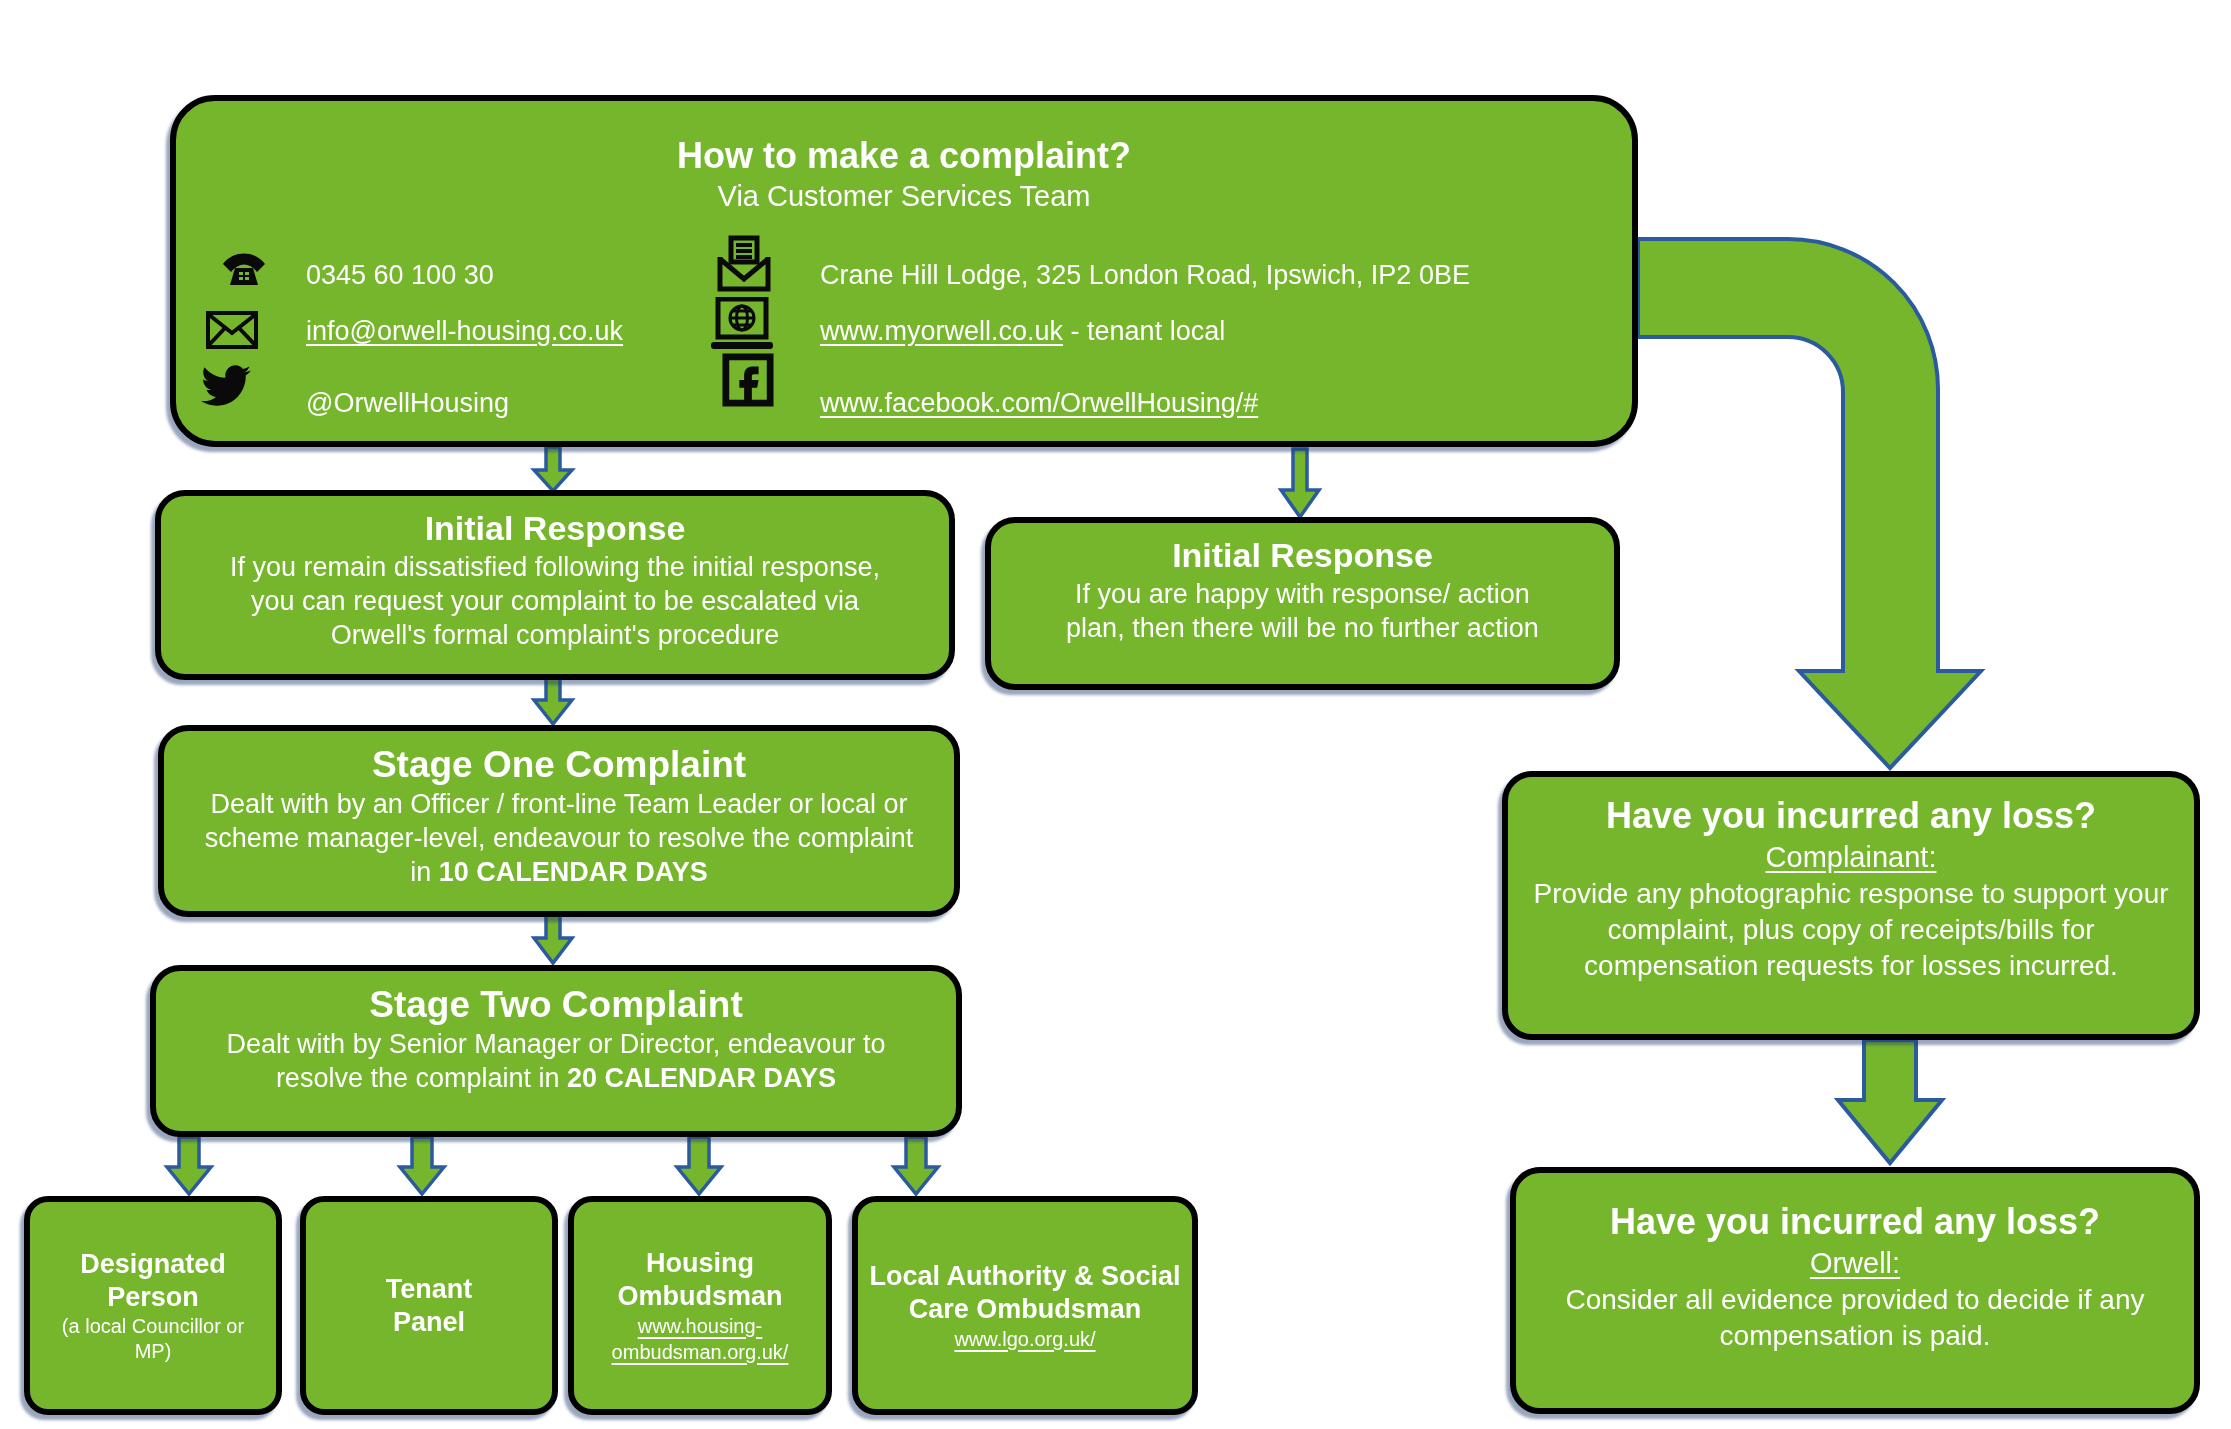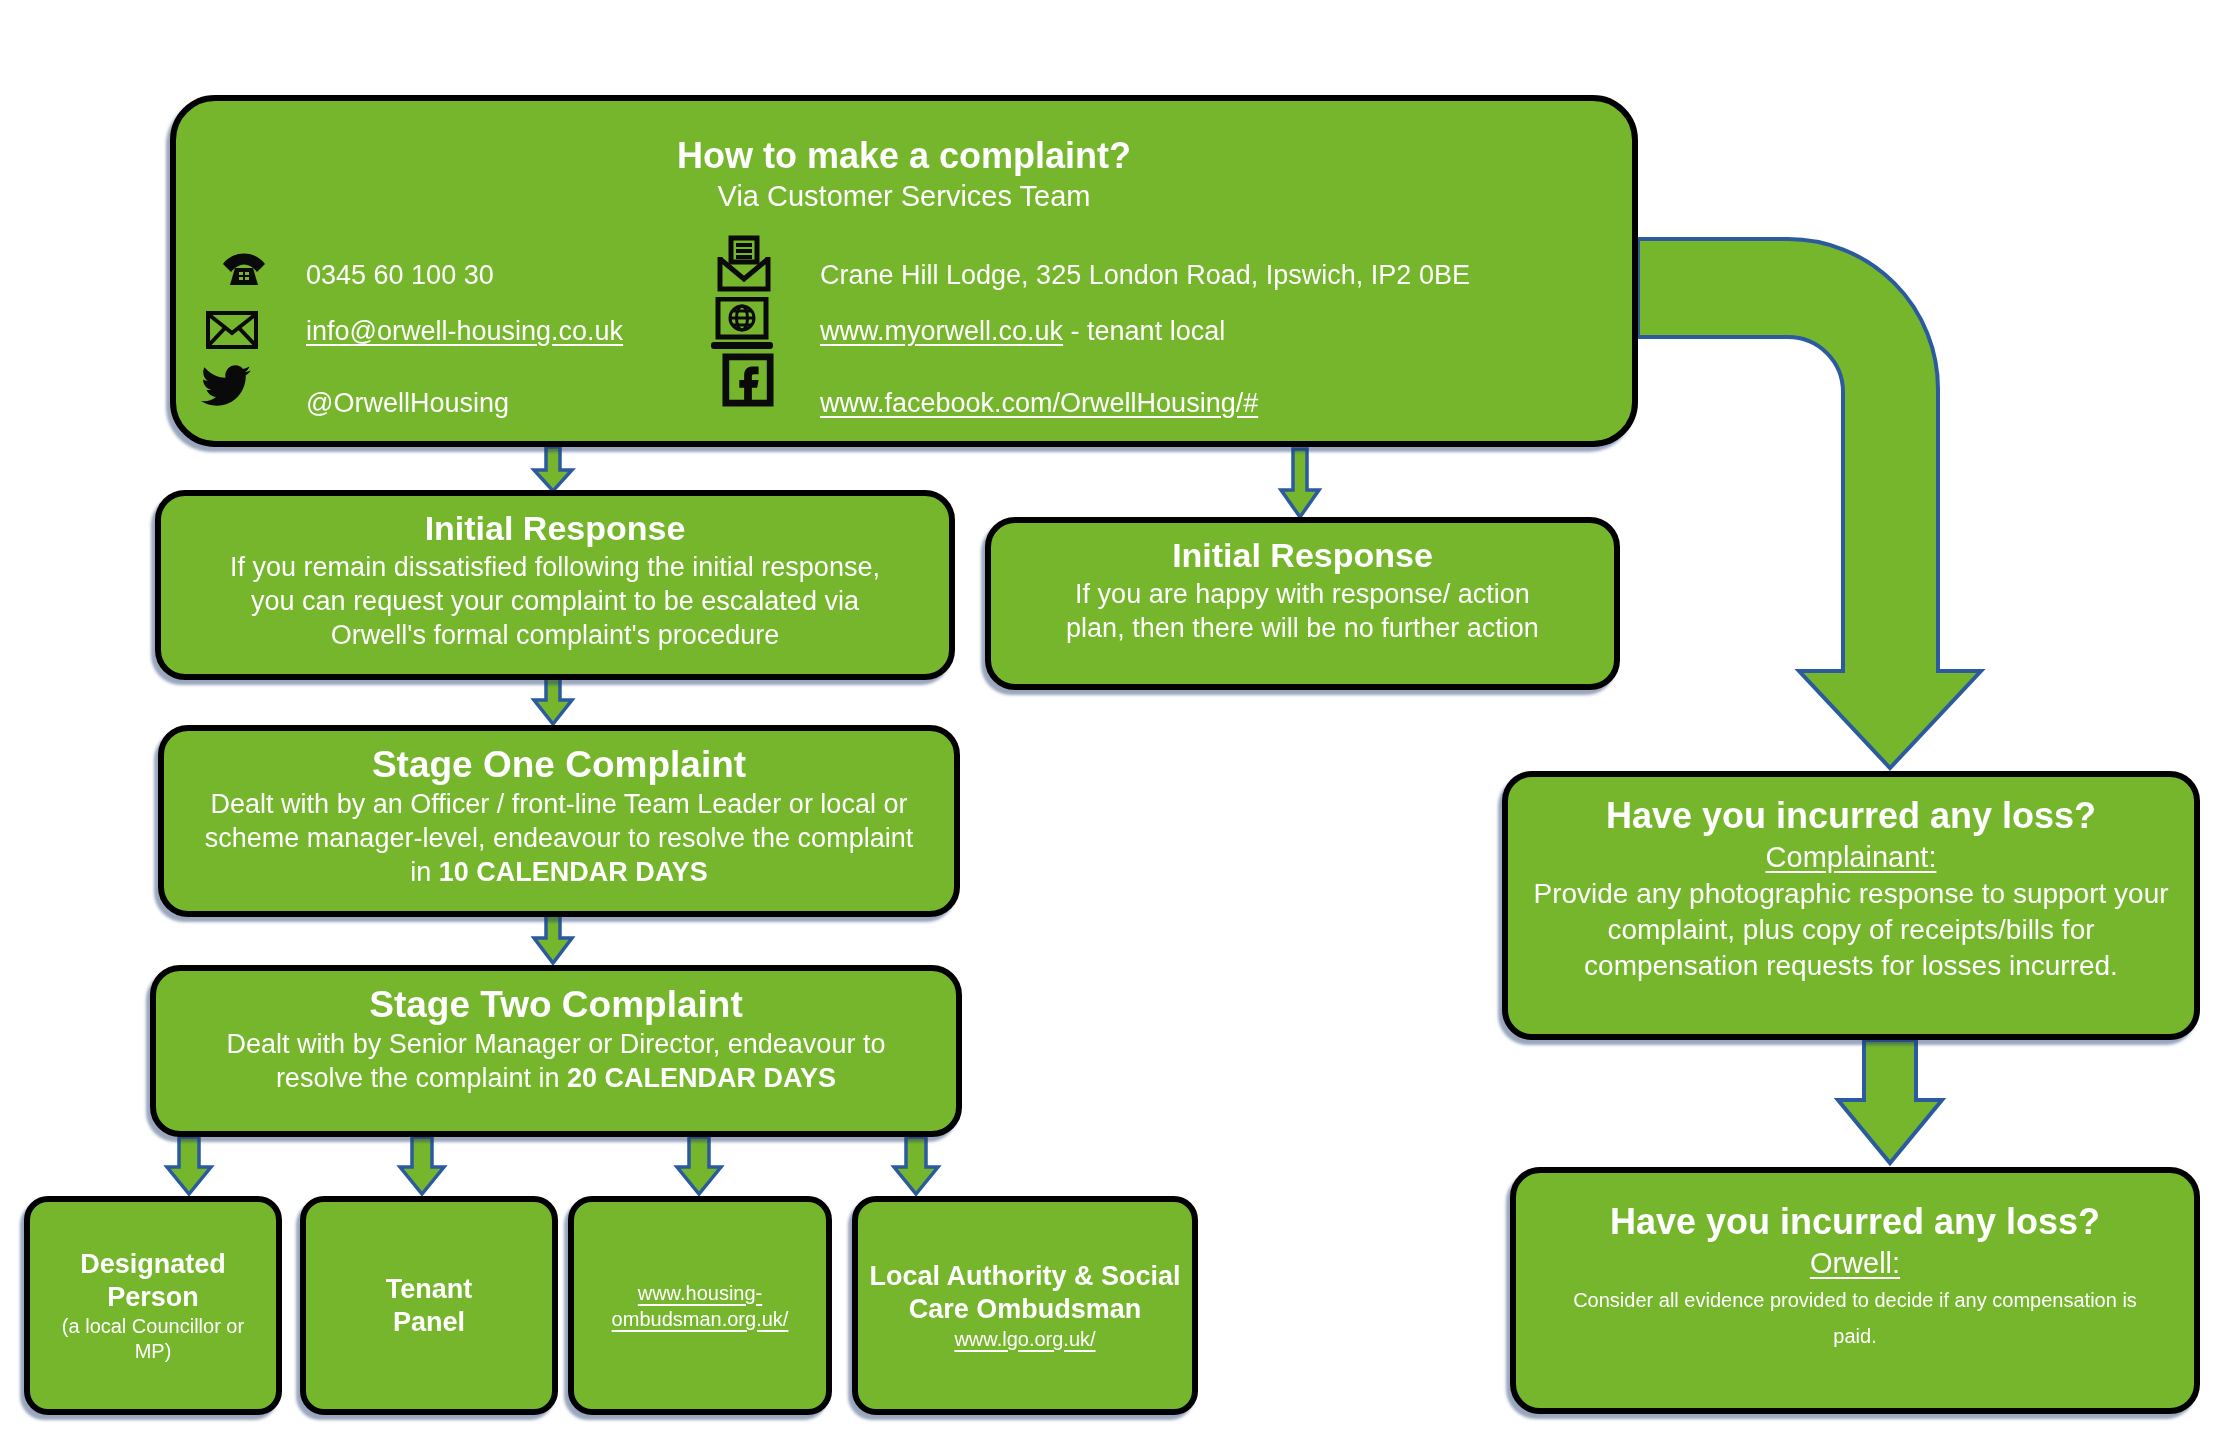--- a/index.html
+++ b/index.html
@@ -51,21 +51,21 @@
   #esc-3 .etitle{width:312px;}
   .esc .esub{font-size:20px;line-height:25px;width:210px;}
   .esc .elink{font-size:20px;line-height:26px;display:inline-block;}
   #esc-2 .elink{width:230px;}
   
   #loss-1{left:1502px;top:771px;width:698px;height:269px;border-radius:30px;overflow:hidden;}
   #loss-2{left:1510px;top:1167px;width:690px;height:247px;border-radius:30px;}
   .loss-title{font-size:36px;font-weight:bold;margin-top:18px;}
   .loss-sub{font-size:29px;margin-top:4px;}
   #loss-1 .body{width:644px;font-size:28px;line-height:36px;}
-  #loss-2 .body{width:610px;font-size:20px;line-height:36px;}
+  #loss-2 .body{width:610px;font-size:28px;line-height:36px;}
   #loss-2 .loss-title{margin-top:28px;}
 </style>
 </head>
 <body>
 
 <div class="canvas">
 
   <svg class="arrows" width="2231" height="1429" viewBox="0 0 2231 1429" aria-hidden="true">
     <path class="big" d="M1638,239 L1788,239 A150,150 0 0 1 1938,389 L1938,671 L1981,671 L1890,768 L1799,671 L1843,671 L1843,392 A55,55 0 0 0 1788,337 L1638,337 Z"></path>
     <path d="M546,447 L560,447 L560,470 L572,470 L553,491 L534,470 L546,470 Z"></path>
@@ -156,20 +156,21 @@
   </div>
 
   <div class="box esc" id="esc-0">
     <div class="etitle">Designated Person</div>
     <div class="esub">(a local Councillor or MP)</div>
   </div>
   <div class="box esc" id="esc-1">
     <div class="etitle">Tenant Panel</div>
   </div>
   <div class="box esc" id="esc-2">
+    <div class="etitle">Housing Ombudsman</div>
     <a class="elink u" style="color:#fff;">www.housing-ombudsman.org.uk/</a>
   </div>
   <div class="box esc" id="esc-3">
     <div class="etitle">Local Authority &amp; Social Care Ombudsman</div>
     <a class="elink u" style="color:#fff;">www.lgo.org.uk/</a>
   </div>
 
   <div class="box" id="loss-1">
     <div class="loss-title">Have you incurred any loss?</div>
     <div class="loss-sub u">Complainant:</div>

